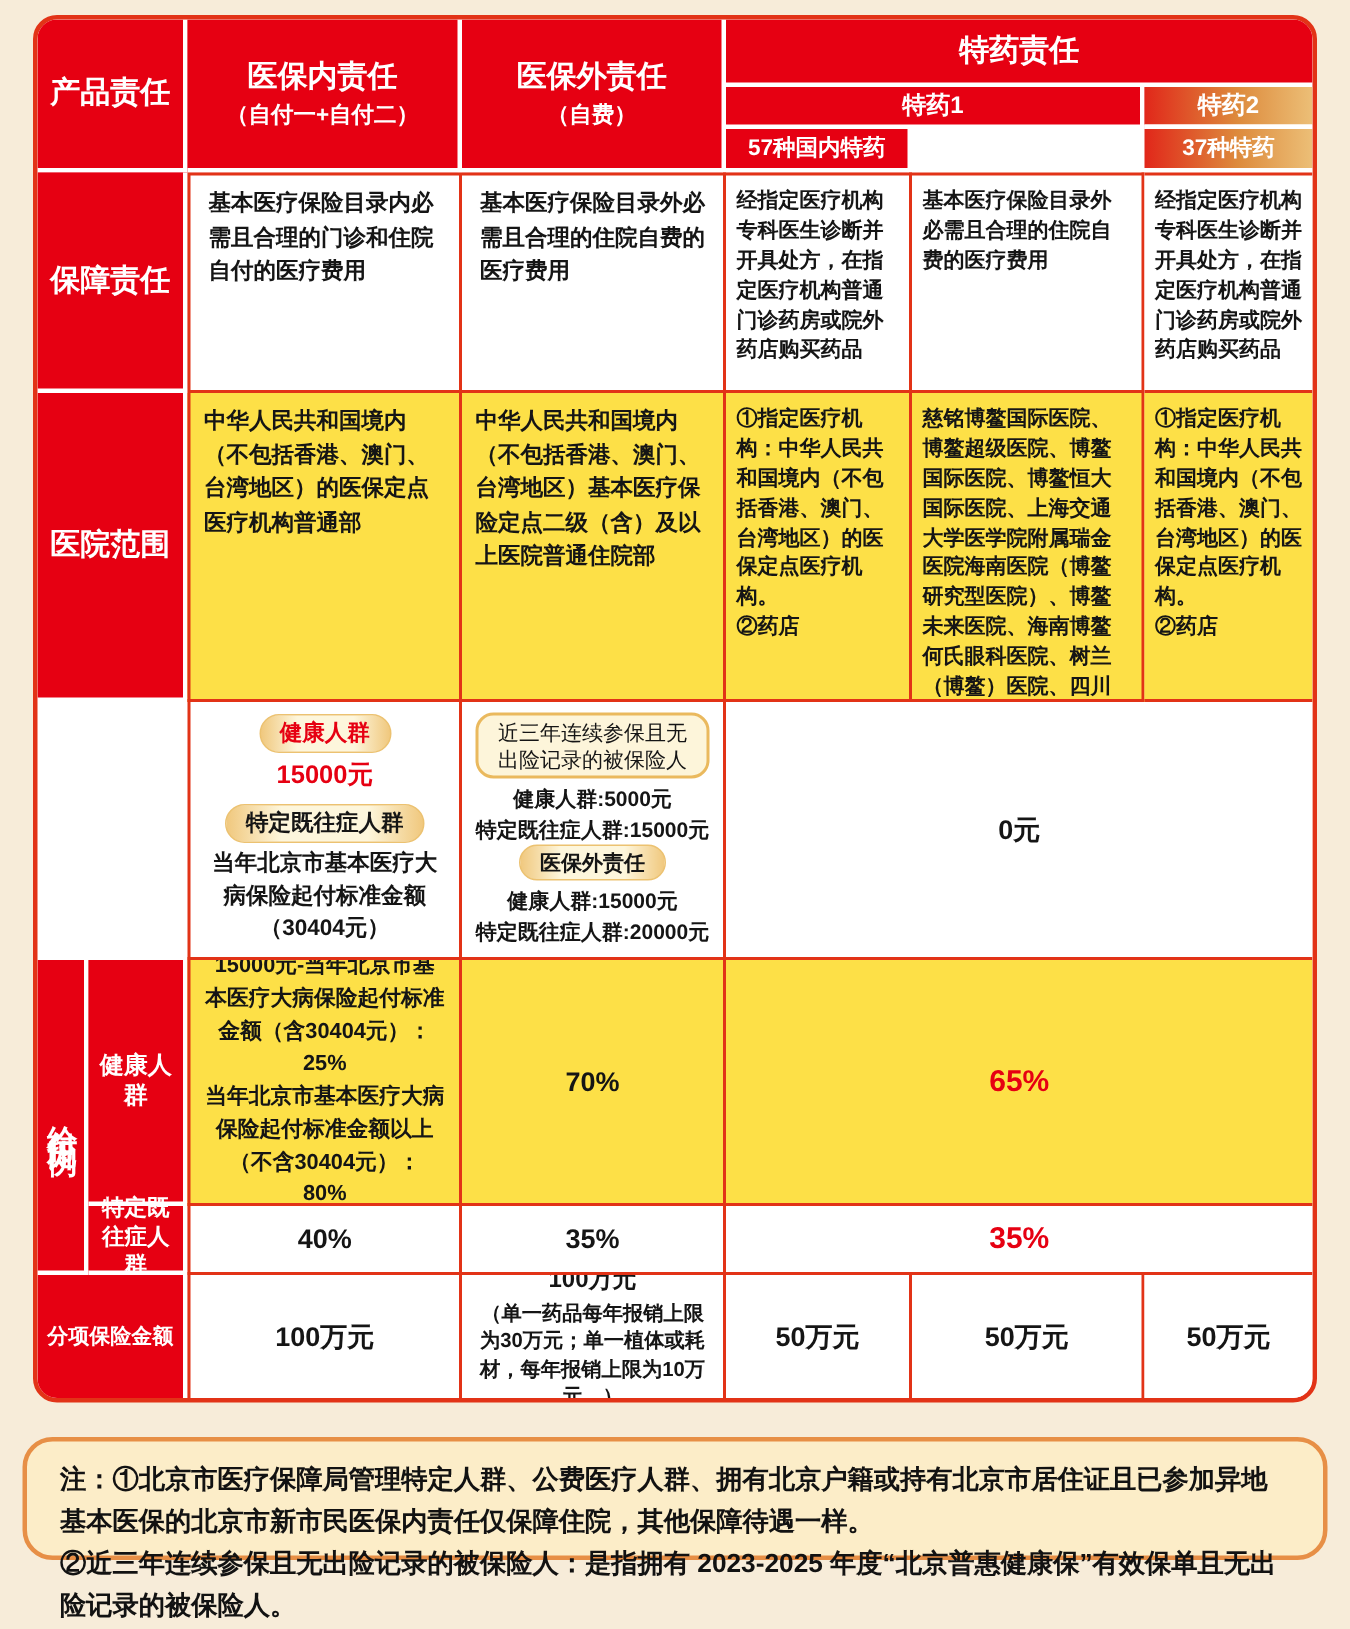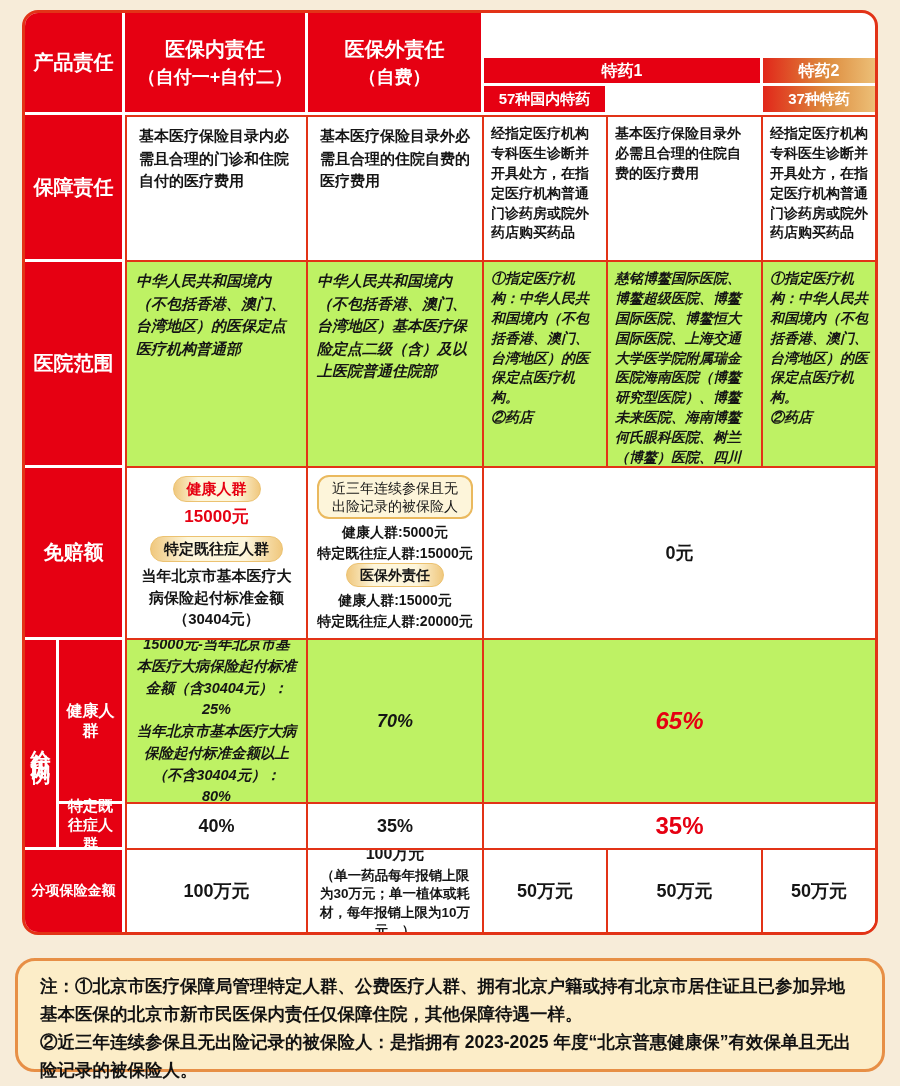--- a/index.html
+++ b/index.html
@@ -26,42 +26,42 @@
   
   .h {
     background:#e60012; color:#fff; font-weight:bold;
     display:flex; flex-direction:column; align-items:center; justify-content:center;
     text-align:center; line-height:1.25;
   }
   .h.grad { background:linear-gradient(90deg,#e1271a 0%,#dd8a3c 55%,#ecbf77 100%); }
   .bw-r { border-right:3px solid #fff; }
   .bw-b { border-bottom:3px solid #fff; }
   .t1 { font-size:20px; }
-  .t2 { font-size:18px; margin-top:4px; }
+  .t2 { font-size:15px; margin-top:4px; }
   .t3 { font-size:16px; }
   .t4 { font-size:15px; }
   .vert { writing-mode:vertical-rl; letter-spacing:5px; font-size:20px; }
 
   
   .c {
     background:#fff; border-right:2px solid #e23317; border-bottom:2px solid #e23317;
     font-weight:bold; font-size:15px; line-height:1.5; color:#151515;
     padding:8px 9px; overflow:hidden;
   }
   .c.bl { border-left:2px solid #e23317; }
   .c.bt { border-top:2px solid #e23317;padding-left:12px; }
   .c.nbr { border-right:none; }
   .c.nbb { border-bottom:none; }
-  .c.pink { background:#bef264;font-style:italic; }
+  .c.pink { background:#fde047; }
   .c.ctr { display:flex; flex-direction:column; align-items:center; justify-content:center; text-align:center; }
   .c.small { font-size:14px; line-height:1.42; padding:7px 7px; }
   .prewrap { white-space:pre-line; }
 
   .pct  { font-size:18px; color:#151515; }
-  .pct-red { font-size:24px; color:#e60012; }
+  .pct-red { font-size:20px; color:#e60012; }
 
   
   .pill {
     display:inline-block; padding:1px 13px; border-radius:999px;
     background:linear-gradient(90deg,#f0c87e,#fdf6dc 28%,#fdf6dc 72%,#f0c87e);
     border:1px solid #ecc271; font-weight:bold; font-size:15px; color:#151515;
     line-height:1.45;
   }
   .pill.red-text { color:#e60012; }
   .badge-lg {
@@ -71,21 +71,21 @@
   } .gap8 { height:8px; } .gap6 { height:6px; }
   .red-strong { color:#e60012; font-size:17px; margin-top:2px; }
   .mianpei-lines { font-size:14px; line-height:1.45; margin-top:3px; }
 
   .jifu-text { font-size:14.5px; line-height:1.5; }
 
   .sub-note { font-size:13.5px; line-height:1.35; margin-top:1px; }
 
   
   .note {
-    position:absolute; left:15px; top:958px; width:870px; height:114px;
+    position:absolute; left:15px; top:958px; width:870px; height:82px;
     background:#fcedc8; border:3px solid #e78f46; border-radius:20px;
     padding:11px 22px; font-weight:bold; font-size:17.5px; line-height:1.6;
     white-space:pre-line; color:#121212;
   }
 </style>
 </head>
 <body>
 
 <div class="sheet">
 
@@ -96,20 +96,23 @@
   <div class="h bw-r bw-b" style="grid-area:1/3/4/4">
     <div class="t1">医保内责任</div>
     <div class="t2">（自付一+自付二）</div>
   </div>
 
   <div class="h bw-r bw-b" style="grid-area:1/4/4/5">
     <div class="t1">医保外责任</div>
     <div class="t2">（自费）</div>
   </div>
 
+  <div class="h bw-b" style="grid-area:1/5/2/8">
+    <div class="t1">特药责任</div>
+  </div>
 
   <div class="h bw-r bw-b" style="grid-area:2/5/3/7">
     <div class="t3">特药1</div>
   </div>
   <div class="h grad bw-b" style="grid-area:2/7/3/8">
     <div class="t3">特药2</div>
   </div>
 
   <div class="h bw-r bw-b" style="grid-area:3/5/4/6">
     <div class="t4">57种国内特药</div>
@@ -131,23 +134,20 @@
     <div class="t1">医院范围</div>
   </div>
   <div class="c bl pink" style="grid-area:5/3/6/4">中华人民共和国境内（不包括香港、澳门、台湾地区）的医保定点医疗机构普通部</div>
   <div class="c pink" style="grid-area:5/4/6/5">中华人民共和国境内（不包括香港、澳门、台湾地区）基本医疗保险定点二级（含）及以上医院普通住院部</div>
   <div class="c pink small prewrap" style="grid-area:5/5/6/6">①指定医疗机构：中华人民共和国境内（不包括香港、澳门、台湾地区）的医保定点医疗机构。
 ②药店</div>
   <div class="c pink small" style="grid-area:5/6/6/7">慈铭博鳌国际医院、博鳌超级医院、博鳌国际医院、博鳌恒大国际医院、上海交通大学医学院附属瑞金医院海南医院（博鳌研究型医院）、博鳌未来医院、海南博鳌何氏眼科医院、树兰（博鳌）医院、四川大学华西乐城医院</div>
   <div class="c pink nbr small prewrap" style="grid-area:5/7/6/8">①指定医疗机构：中华人民共和国境内（不包括香港、澳门、台湾地区）的医保定点医疗机构。
 ②药店</div>
 
-  <div class="h bw-r bw-b" style="grid-area:6/1/7/3">
-    <div class="t1">免赔额</div>
-  </div>
   <div class="c bl ctr" style="grid-area:6/3/7/4">
     <span class="pill red-text">健康人群</span>
     <div class="red-strong">15000元</div>
     <div class="gap8"></div>
     <span class="pill">特定既往症人群</span>
     <div class="mianpei-lines" style="font-size:15px">当年北京市基本医疗大病保险起付标准金额（30404元）</div>
   </div>
   <div class="c ctr" style="grid-area:6/4/7/5">
     <span class="badge-lg">近三年连续参保且无出险记录的被保险人</span>
     <div class="mianpei-lines prewrap">健康人群:5000元

